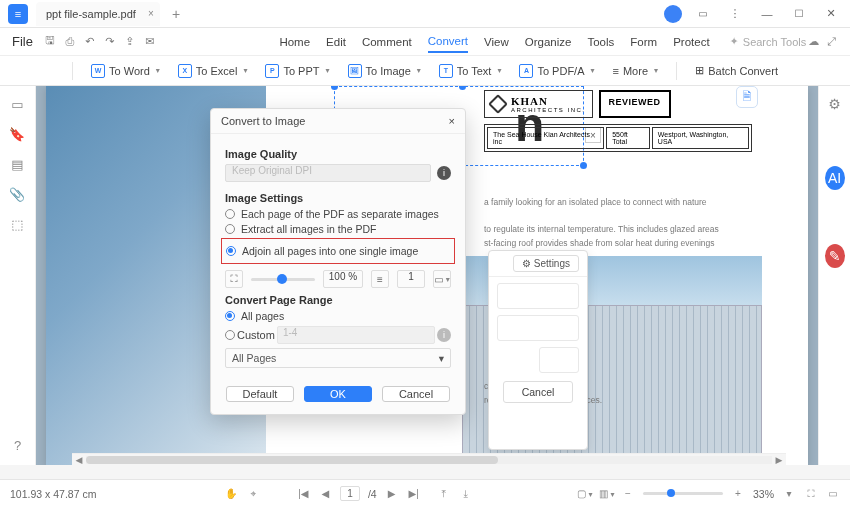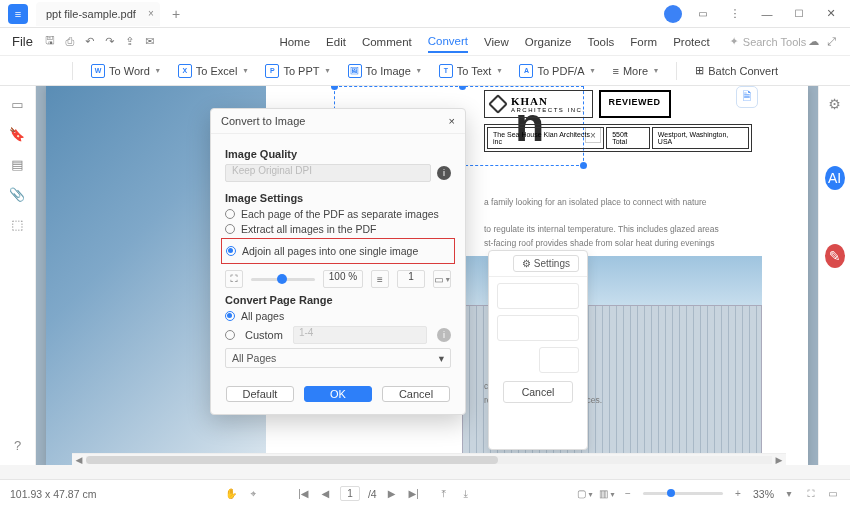--- a/index.html
+++ b/index.html
@@ -93,21 +93,21 @@
 .radio{width:10px;height:10px;border:1.5px solid #888;border-radius:50%;display:inline-block;flex-shrink:0;}
 .radio.sel{border-color:#2d7ff9;}
 .radio.sel::after{content:"";display:block;width:5px;height:5px;background:#2d7ff9;border-radius:50%;margin:1px;}
 .highlight{border:1.5px solid #d93b3b;padding:3px 4px;margin:2px -4px;}
 .slider-row{display:flex;align-items:center;gap:8px;margin:6px 0;}
 .slider{flex:1;height:3px;background:#ddd;border-radius:2px;position:relative;}
 .slider::after{content:"";position:absolute;left:40%;top:-4px;width:10px;height:10px;background:#2d7ff9;border-radius:50%;}
 .pct{width:40px;border:1px solid #ddd;height:18px;font-size:10px;text-align:center;border-radius:2px;}
 .seg-ic{width:18px;height:18px;border:1px solid #ddd;border-radius:2px;display:flex;align-items:center;justify-content:center;font-size:10px;color:#666;}
 .spin{width:28px;height:18px;border:1px solid #ddd;border-radius:2px;font-size:10px;text-align:center;}
-.custom-row{display:flex;align-items:center;gap:10px;margin:4px 0;}
+.custom-row{display:flex;align-items:center;gap:2px;margin:4px 0;}
 .custom-input{flex:1;background:#f0f0f0;border:1px solid #e5e5e5;height:18px;border-radius:2px;font-size:10px;color:#bbb;padding:0 5px;}
 .select-all{width:100%;height:20px;border:1px solid #ddd;border-radius:2px;font-size:10.5px;padding:0 6px;display:flex;align-items:center;justify-content:space-between;color:#555;margin-top:4px;}
 .dlg-foot{display:flex;gap:10px;justify-content:center;padding:10px 0 12px;}
 .btn{width:68px;height:16px;border:1px solid #ccc;border-radius:3px;font-size:11px;background:#fff;display:flex;align-items:center;justify-content:center;color:#444;}
 .btn.primary{background:#2d7ff9;border-color:#2d7ff9;color:#fff;}
 
 
 .hscroll{position:absolute;left:36px;right:32px;bottom:0;height:12px;background:#f5f5f5;border-top:1px solid #eee;display:flex;align-items:center;}
 .hscroll .arrow{width:14px;text-align:center;color:#888;font-size:9px;}
 .hscroll .track{flex:1;height:8px;background:#efefef;position:relative;}

